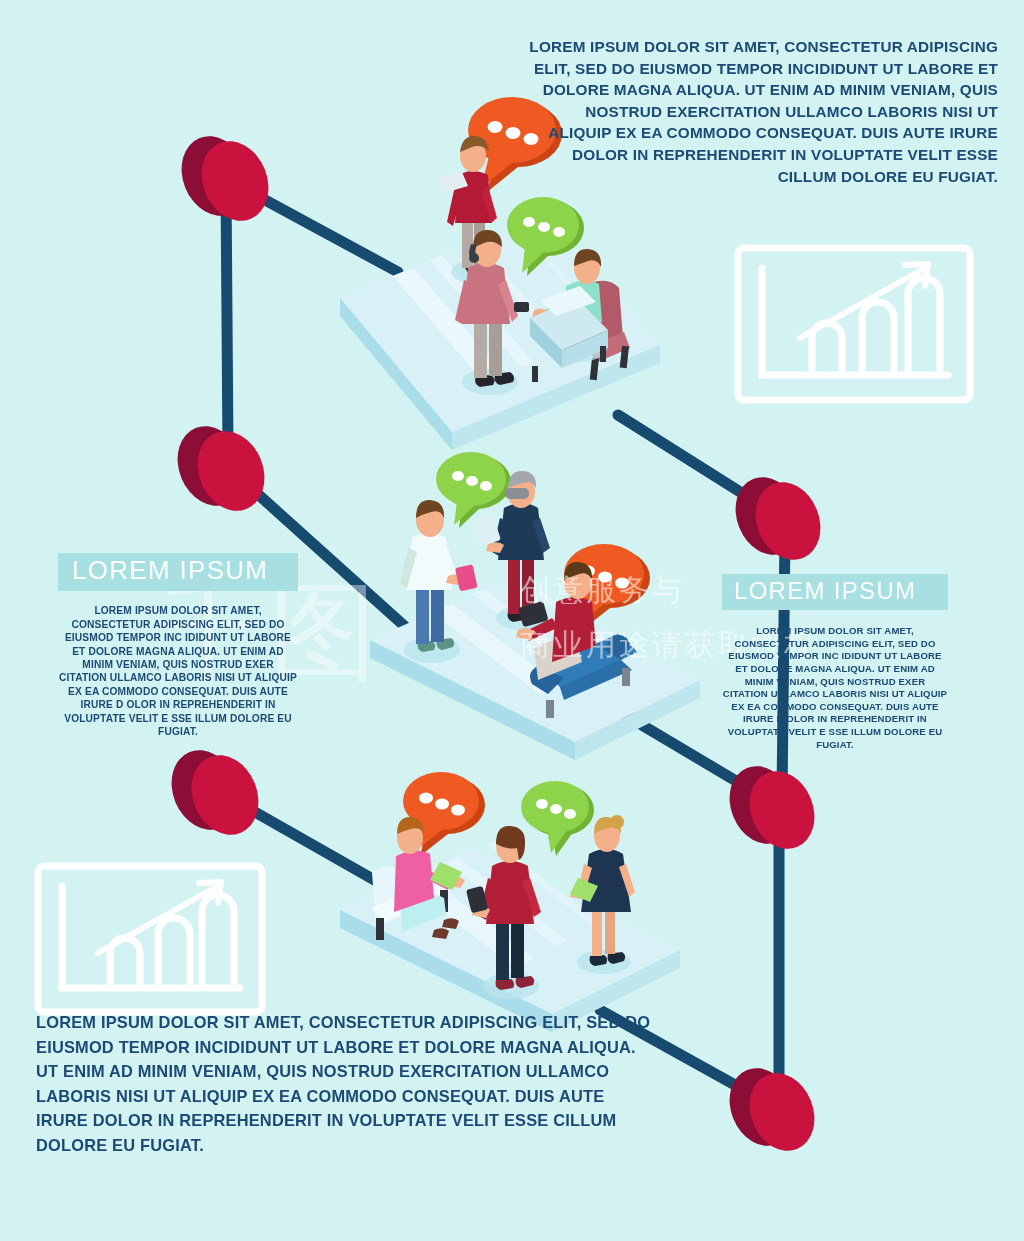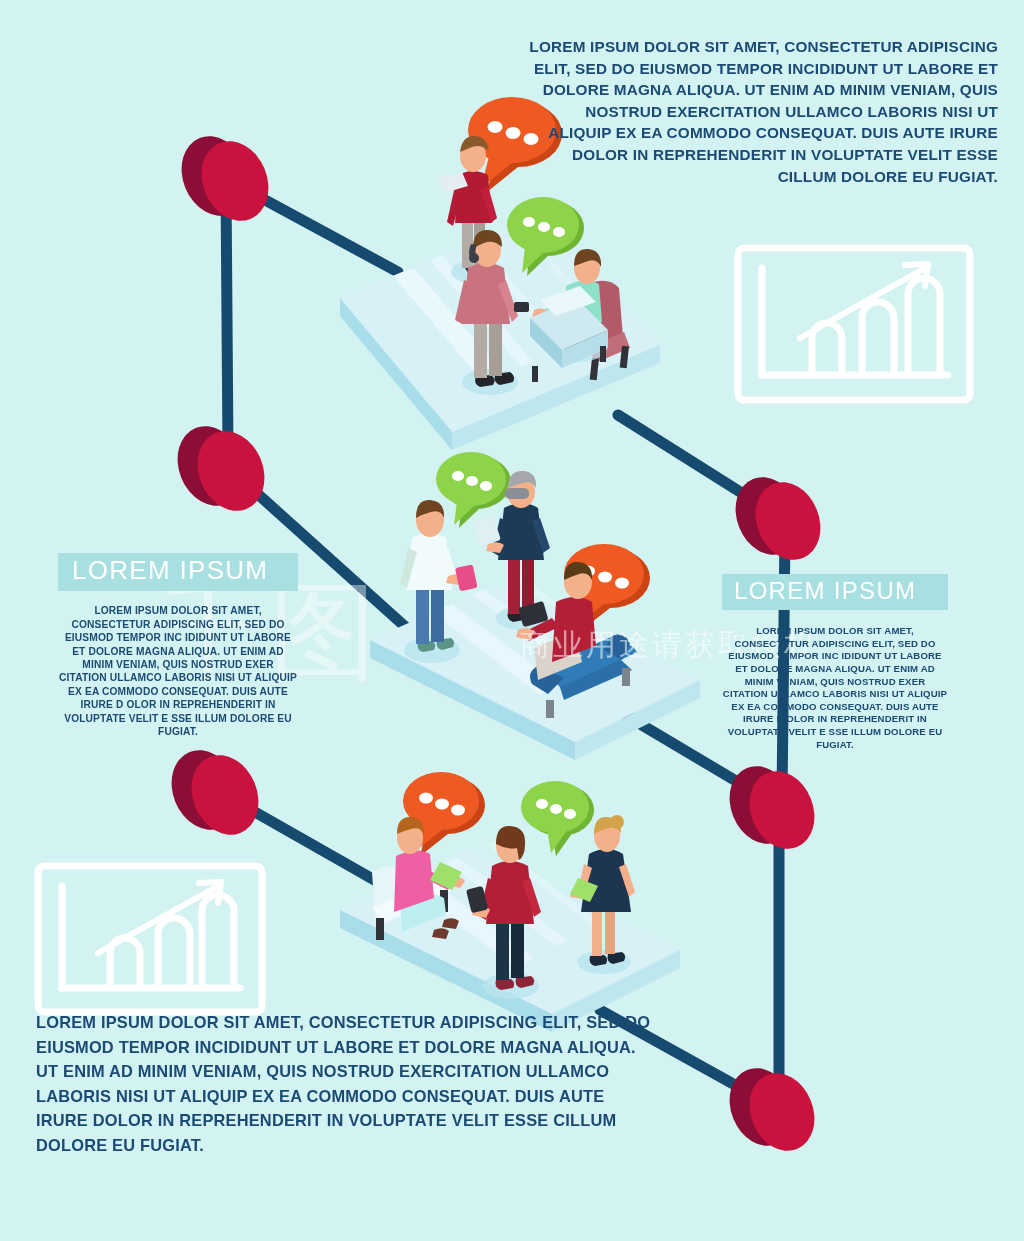--- a/index.html
+++ b/index.html
@@ -396,20 +396,21 @@
       <path d="M110 988 L110 953 a15 15 0 0 1 30 0 L140 988" fill="none" stroke="#ffffff" stroke-width="7"></path>
       <path d="M158 988 L158 934 a16 16 0 0 1 32 0 L190 988" fill="none" stroke="#ffffff" stroke-width="7"></path>
       <path d="M202 988 L202 911 a16 16 0 0 1 32 0 L234 988" fill="none" stroke="#ffffff" stroke-width="7"></path>
       <path d="M98 953 L218 886" fill="none" stroke="#ffffff" stroke-width="6" stroke-linecap="round"></path>
       <path d="M199 883 L221 882 L218 903" fill="none" stroke="#ffffff" stroke-width="6" stroke-linecap="round" stroke-linejoin="round"></path>
     </g>
   </svg>
 
   <div id="watermark">
     <div class="wm" id="wm1">千图</div>
+    <div class="wm" id="wm2">创意服务与</div>
     <div class="wm" id="wm3">商业用途请获取授权</div>
   </div>
 
   <div id="text-layer">
 
     <div class="txt-block" id="top-paragraph">LOREM IPSUM DOLOR SIT AMET, CONSECTETUR ADIPISCING ELIT, SED DO EIUSMOD TEMPOR INCIDIDUNT UT LABORE ET DOLORE MAGNA ALIQUA. UT ENIM AD MINIM VENIAM, QUIS NOSTRUD EXERCITATION ULLAMCO LABORIS NISI UT ALIQUIP EX EA COMMODO CONSEQUAT. DUIS AUTE IRURE DOLOR IN REPREHENDERIT IN VOLUPTATE VELIT ESSE CILLUM DOLORE EU FUGIAT.</div>
 
     <div class="txt-block" id="mid-left">
       <span class="card-head">LOREM IPSUM</span>
       <div class="card-body">LOREM IPSUM DOLOR SIT AMET, CONSECTETUR ADIPISCING ELIT, SED DO EIUSMOD TEMPOR INC IDIDUNT UT LABORE ET DOLORE MAGNA ALIQUA. UT ENIM AD MINIM VENIAM, QUIS NOSTRUD EXER CITATION ULLAMCO LABORIS NISI UT ALIQUIP EX EA COMMODO CONSEQUAT. DUIS AUTE IRURE D OLOR IN REPREHENDERIT IN VOLUPTATE VELIT E SSE ILLUM DOLORE EU FUGIAT.</div>

